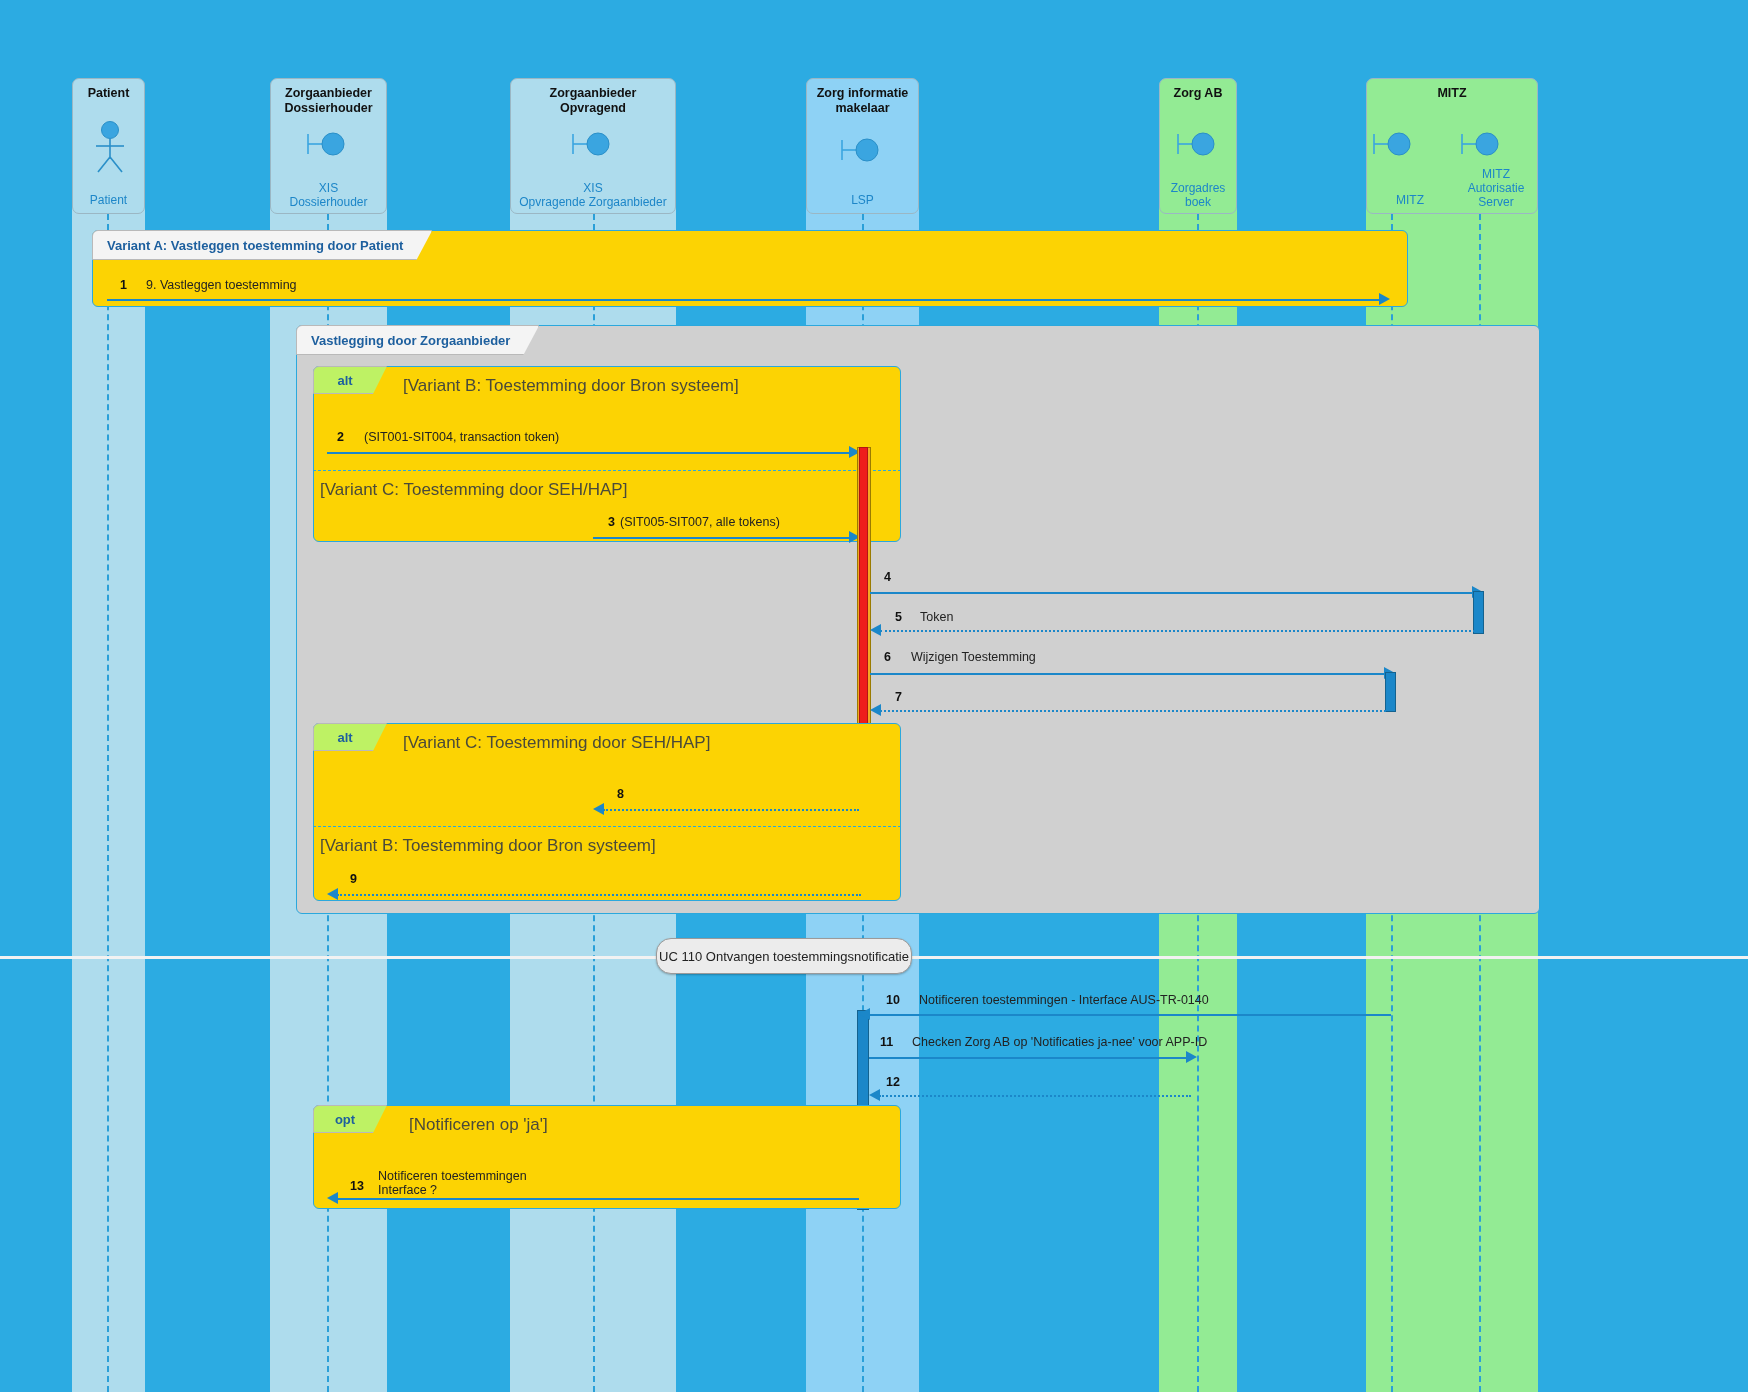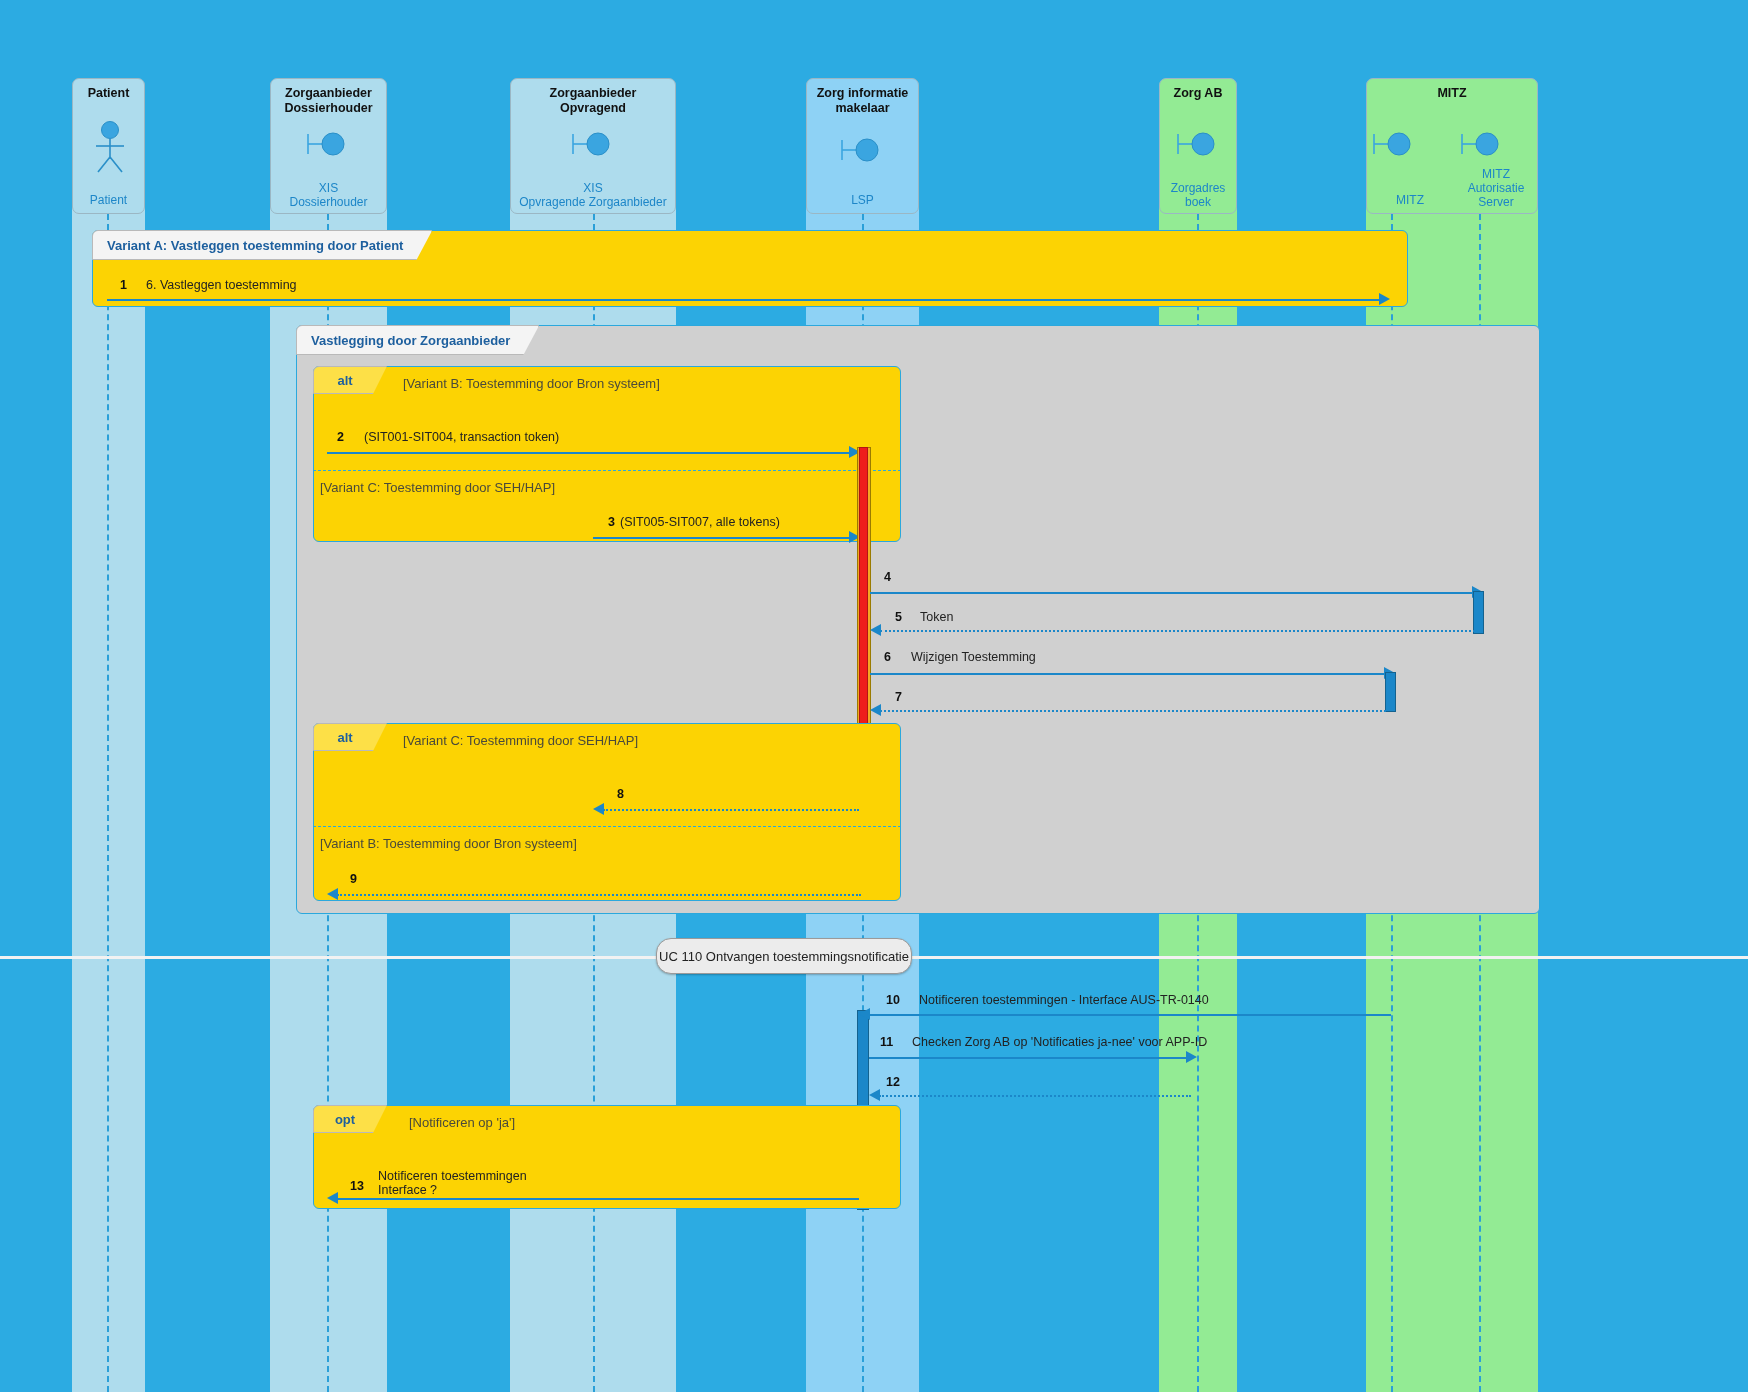--- a/index.html
+++ b/index.html
@@ -61,28 +61,28 @@
     position:absolute; left:-1px; top:-1px; height:30px;
     background:#f4f4f4; border:1px solid #b9b9b9;
     border-top-left-radius:6px;
     display:flex; align-items:center; padding:0 14px 0 14px;
     color:#1d5f9e; font-weight:bold; font-size:13px; white-space:nowrap;
     clip-path: polygon(0 0, 100% 0, calc(100% - 16px) 100%, 0 100%);
     padding-right:28px;
   }
   .frag-op{
     position:absolute; left:-1px; top:-1px; width:74px; height:28px;
-    background:#fde047; border:1px solid #b9b9b9; border-top-left-radius:6px;
+    background:#bef264; border:1px solid #b9b9b9; border-top-left-radius:6px;
     display:flex; align-items:center; justify-content:center;
     color:#1d5f9e; font-weight:bold; font-size:13px;
     clip-path: polygon(0 0, 100% 0, calc(100% - 14px) 100%, 0 100%);
     padding-right:10px;
   }
   .guard{
-    position:absolute; color:#4a4a3a; font-size:13px; font-weight:500;
+    position:absolute; color:#4a4a3a; font-size:17px; font-weight:500;
     white-space:nowrap;
   }
   .divline{ position:absolute; border-top:1px dashed #2ba8dd; }
 
   
   .mline{ position:absolute; height:0; border-top:2px solid #1b87c9; }
   .mline.dotted{ border-top:2px dotted #1b87c9; }
   .arrow{
     position:absolute; width:0; height:0;
     border-top:6px solid transparent; border-bottom:6px solid transparent;
@@ -206,21 +206,21 @@
   <div class="ll" style="left:862px;top:214px;height:1178px;"></div>
   <div class="ll" style="left:1197px;top:214px;height:1178px;"></div>
   <div class="ll" style="left:1391px;top:214px;height:1178px;"></div>
   <div class="ll" style="left:1479px;top:214px;height:1178px;"></div>
 
   <div class="frag yellow" style="left:92px;top:230px;width:1316px;height:77px;">
     <div class="frag-tab">Variant A: Vastleggen toestemming door Patient</div>
   </div>
 
   <div class="mnum" style="left:120px;top:278px;">1</div>
-  <div class="mlabel" style="left:146px;top:278px;">6. Vastleggen toestemming</div>
+  <div class="mlabel" style="left:146px;top:278px;">9. Vastleggen toestemming</div>
   <div class="mline" style="left:107px;top:299px;width:1278px;"></div>
   <div class="arrow right" style="left:1379px;top:293px;"></div>
 
   <div class="frag grey" style="left:296px;top:325px;width:1244px;height:589px;">
     <div class="frag-tab">Vastlegging door Zorgaanbieder</div>
   </div>
 
   <div class="frag yellow" style="left:313px;top:366px;width:588px;height:176px;">
     <div class="frag-op">alt</div>
   </div>

